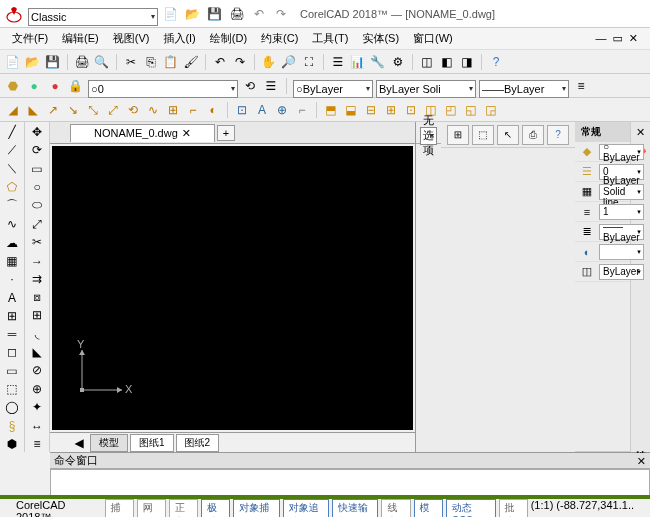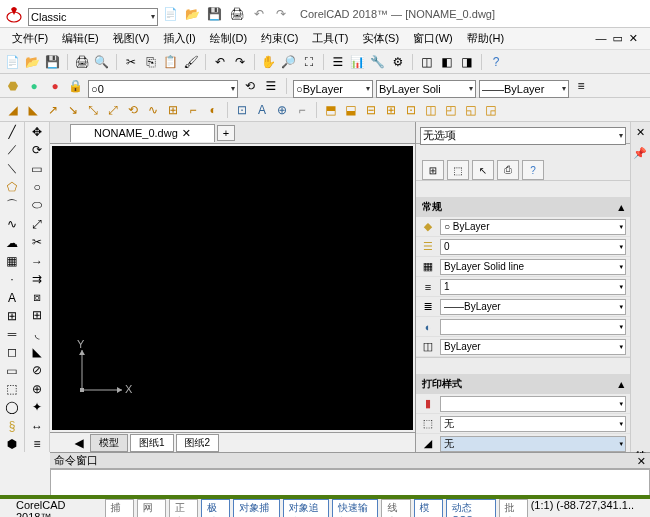--- a/index.html
+++ b/index.html
@@ -23,21 +23,21 @@
 .center { flex: 1; display: flex; flex-direction: column; background: #f0f0f0; }
 .tabbar { height: 22px; display: flex; align-items: center; background: #e8e8e8; border-bottom: 1px solid #999; padding-left: 20px; gap: 2px; }
 .tab { background: #fff; border: 1px solid #999; border-bottom: none; padding: 2px 23px; display: flex; align-items: center; gap: 4px; font-size: 10px; }
 .tab-close { cursor: pointer; }
 .tab-add { width: 18px; height: 16px; border: 1px solid #999; background: #f5f5f5; display: flex; align-items: center; justify-content: center; cursor: pointer; }
 .canvas { flex: 1; background: #000; position: relative; margin: 2px; }
 .ucs { position: absolute; left: 20px; bottom: 30px; color: #888; font-size: 10px; }
 .btabs { height: 20px; display: flex; align-items: center; padding-left: 20px; gap: 2px; border-top: 1px solid #999; }
 .btab { border: 1px solid #999; padding: 1px 8px; font-size: 10px; background: #fff; cursor: pointer; }
 .btab.active { background: #e0e0e0; }
-.rpanel { width: 215px; background: #ececec; border-left: 1px solid #999; display: flex; flex-direction: column; gap: 16px; }
+.rpanel { width: 215px; background: #ececec; border-left: 1px solid #999; display: flex; flex-direction: row; }
 .rpanel-hdr { height: 22px; border-bottom: 1px solid #aaa; display: flex; align-items: center; padding: 0 4px; }
 .rpanel-btns { height: 26px; display: flex; align-items: center; gap: 3px; padding: 0 6px; border-bottom: 1px solid #ccc; }
 .pbtn { width: 22px; height: 20px; border: 1px solid #aaa; background: #f5f5f5; display: flex; align-items: center; justify-content: center; cursor: pointer; font-size: 10px; }
 .pname { font-weight: bold; font-size: 10px; }
 .rsection { border-bottom: 1px solid #ccc; }
 .rsection-hdr { background: #d8d8d8; height: 20px; display: flex; align-items: center; padding: 0 6px; font-weight: bold; justify-content: space-between; }
 .prow { height: 20px; display: flex; align-items: center; border-bottom: 1px solid #e0e0e0; padding: 0 4px; gap: 4px; }
 .pico { width: 16px; height: 16px; display: flex; align-items: center; justify-content: center; font-size: 11px; }
 .pval { flex: 1; background: #fff; border: 1px solid #aaa; height: 16px; padding: 0 3px; display: flex; align-items: center; font-size: 10px; position: relative; }
 .pval::after { content: "▾"; position: absolute; right: 2px; font-size: 7px; }
@@ -75,21 +75,20 @@
 <div class="row menubar">
   <span class="menu-item">文件(F)</span>
   <span class="menu-item">编辑(E)</span>
   <span class="menu-item">视图(V)</span>
   <span class="menu-item">插入(I)</span>
   <span class="menu-item">绘制(D)</span>
   <span class="menu-item">约束(C)</span>
   <span class="menu-item">工具(T)</span>
   <span class="menu-item">实体(S)</span>
   <span class="menu-item">窗口(W)</span>
-  <span class="menu-item">帮助(H)</span>
   <div class="wctrl">
     <span>—</span>
     <span>▭</span>
     <span>✕</span>
   </div>
 </div>
 
 <div class="row toolbar">
   <span class="tbtn">📄</span>
   <span class="tbtn">📂</span>

